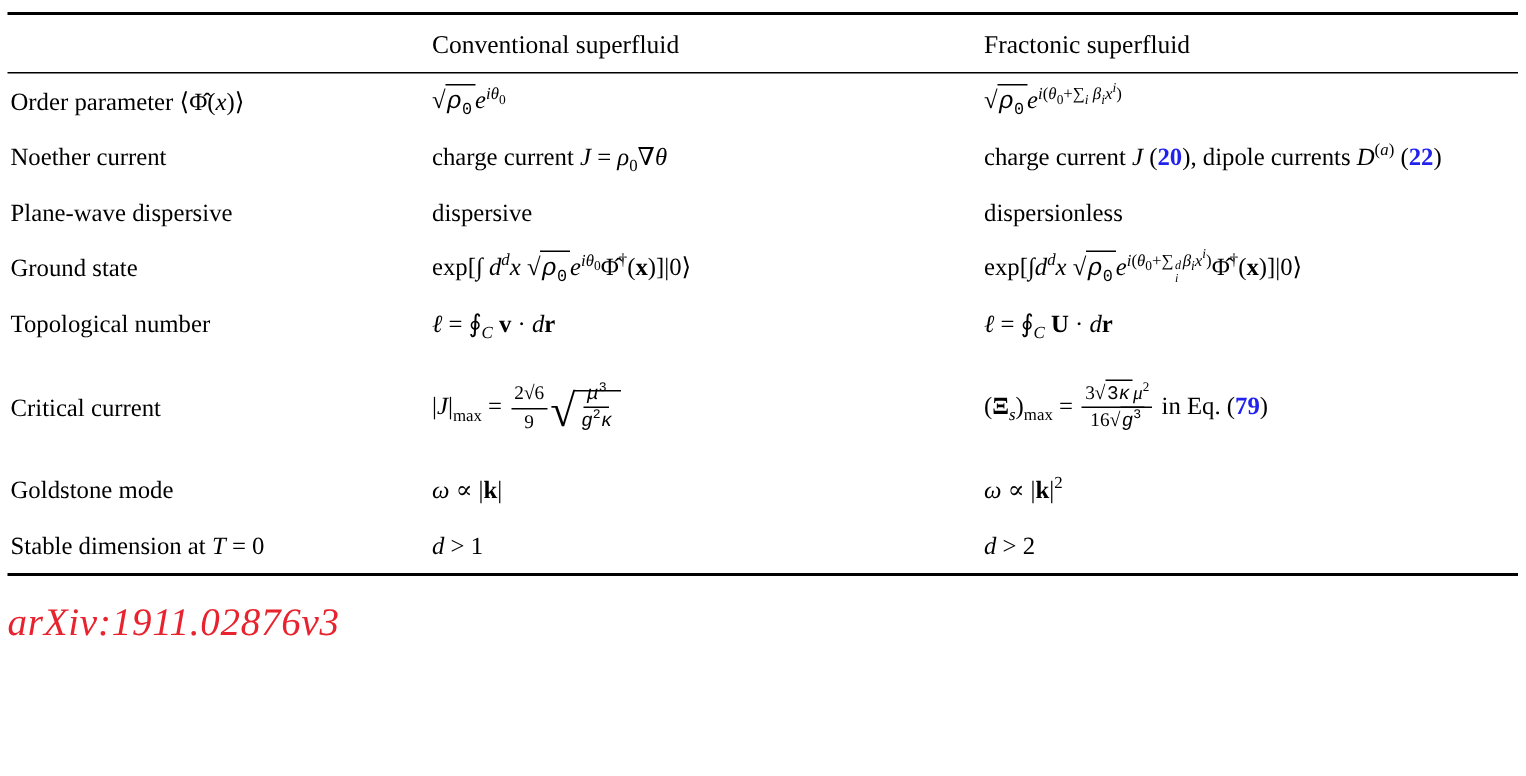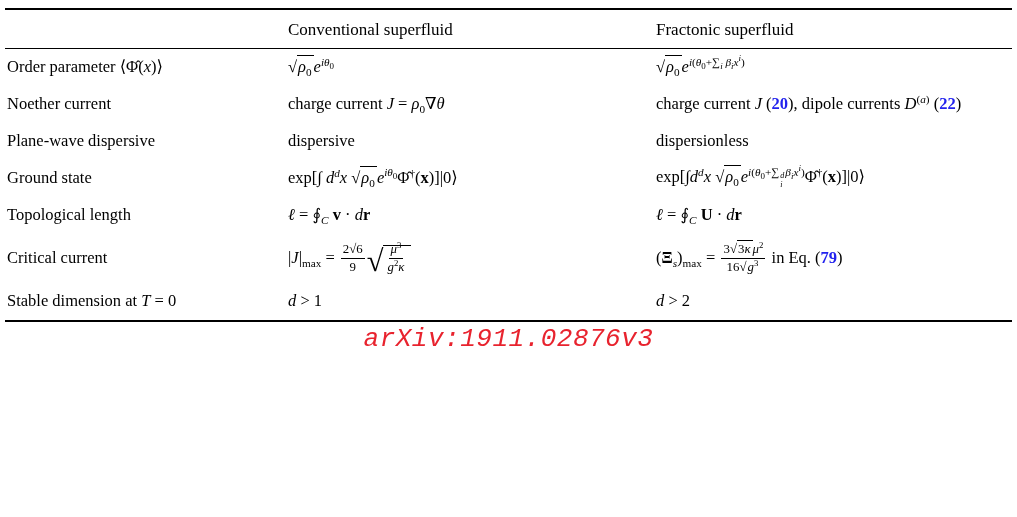--- a/index.html
+++ b/index.html
@@ -30,42 +30,42 @@
   }
   tr.header-row{border-bottom:1.5px solid var(--rule);}
   tr.header-row th{padding:9px 0 8px 2px;font-size:17px;}
   tr.last-row{border-bottom:2px solid var(--rule);}
   td.cell{font-size:16.5px;}
   i{font-style:italic;}
   b{font-weight:bold;}
   sup,sub{font-size:68%;line-height:0;text-align:right;}
   sup sup,sup sub,sup i sup{font-size:80%;}
   
-  .ol{border-top:1px solid var(--text);padding:1px 2px 0 1px;}
+  .ol{border-top:1px solid var(--text);padding:1px 2px 0 1px;font-family:Liberation Mono, monospace;}
   
   .frac{
     display:inline-flex;flex-direction:column;align-items:center;
-    vertical-align:middle;font-size:0.78em;line-height:1.2;margin:0 2px;
+    vertical-align:middle;font-size:0.78em;line-height:1.2;margin:12px 2px;
   }
   .frac .fn{border-bottom:1px solid var(--text);padding:0 2px 1px 2px;}
   .frac .fd{padding:1px 2px 0 2px;}
   
   .bigrt{
     display:inline-block;font-size:1.85em;line-height:0;
     vertical-align:-0.28em;margin-right:-1px;font-weight:200;
   }
   
   .ss{
     display:inline-flex;flex-direction:column;align-items:flex-start;
     font-size:0.72em;line-height:1.05;vertical-align:-0.30em;margin:0 1px;
   }
   .eqlink{color:var(--link);cursor:pointer;font-weight:bold;}
   .watermark{
-    margin-top:2px;text-align:center;
-    font-family:Liberation Mono, monospace;
+    margin-top:16px;text-align:left;
+    font-family:Liberation Serif, serif;
     font-style:italic;font-size:26px;color:var(--red);
     letter-spacing:0.5px;
   }
 </style>
 </head>
 <body>
 
 <div class="page">
   <table class="cmp">
     <colgroup>
@@ -96,38 +96,43 @@
     </tr>
     <tr>
       <td class="cell">Ground state</td>
       <td class="cell">exp[∫ <i>d</i><sup><i>d</i></sup><i>x</i> √<span class="ol"><i>ρ</i><sub>0</sub></span><i>e</i><sup><i>iθ</i><sub>0</sub></sup>Φ̂<sup>†</sup>(<b>x</b>)]|0⟩</td>
       <td class="cell">exp[∫<i>d</i><sup><i>d</i></sup><i>x</i> √<span class="ol"><i>ρ</i><sub>0</sub></span><i>e</i><sup><i>i</i>(<i>θ</i><sub>0</sub>+∑<span class="ss">
                 <span><i>d</i></span>
                 <span><i>i</i></span>
               </span><i>β</i><sub><i>i</i></sub><i>x</i><sup><i>i</i></sup>)</sup>Φ̂<sup>†</sup>(<b>x</b>)]|0⟩</td>
     </tr>
     <tr>
-      <td class="cell">Topological length</td>
+      <td class="cell">Topological number</td>
       <td class="cell"><i>ℓ</i> = ∮<sub><i>C</i></sub> <b>v</b> · <i>d</i><b>r</b></td>
       <td class="cell"><i>ℓ</i> = ∮<sub><i>C</i></sub> <b>U</b> · <i>d</i><b>r</b></td>
     </tr>
     <tr>
       <td class="cell">Critical current</td>
       <td class="cell">|<i>J</i>|<sub>max</sub> = <span class="frac">
               <span class="fn">2√6</span>
               <span class="fd">9</span>
             </span><span class="bigrt">√</span><span class="ol"><span class="frac">
                 <span class="fn"><i>μ</i><sup>3</sup></span>
                 <span class="fd"><i>g</i><sup>2</sup><i>κ</i></span>
               </span></span></td>
       <td class="cell">(<b>Ξ</b><sub><i>s</i></sub>)<sub>max</sub> = <span class="frac">
               <span class="fn">3√<span class="ol">3<i>κ</i></span><i>μ</i><sup>2</sup></span>
               <span class="fd">16√<span class="ol"><i>g</i><sup>3</sup></span></span>
             </span> in Eq. (<span class="eqlink">79</span>)</td>
     </tr>
+    <tr>
+      <td class="cell">Goldstone mode</td>
+      <td class="cell"><i>ω</i> ∝ |<b>k</b>|</td>
+      <td class="cell"><i>ω</i> ∝ |<b>k</b>|<sup>2</sup></td>
+    </tr>
     <tr class="last-row">
       <td class="cell">Stable dimension at <i>T</i> = 0</td>
       <td class="cell"><i>d</i> &gt; 1</td>
       <td class="cell"><i>d</i> &gt; 2</td>
     </tr>
   </tbody>
     </table>
 
   <div class="watermark">arXiv:1911.02876v3</div>
 </div>

